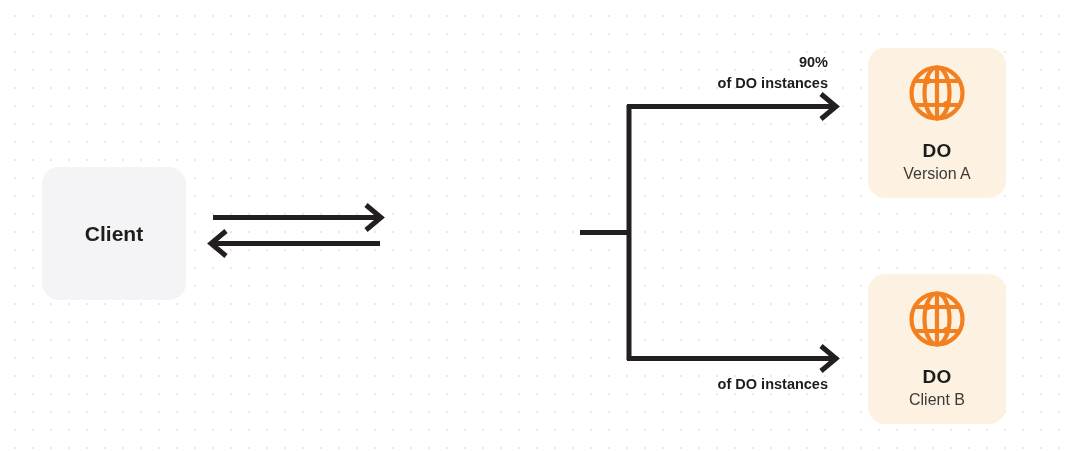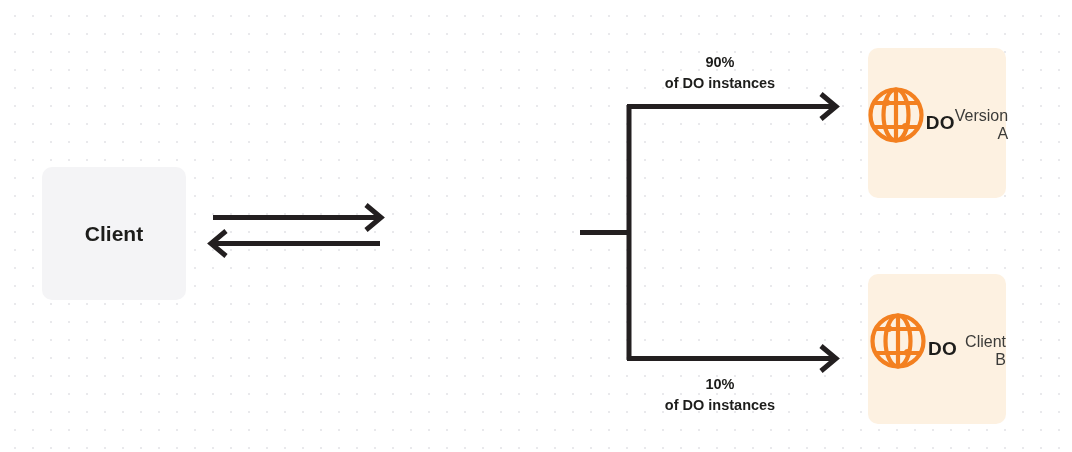--- a/index.html
+++ b/index.html
@@ -17,23 +17,24 @@
     overflow: hidden;
     background-color: #ffffff;
     background-image: radial-gradient(#e9e9ec 1.4px, transparent 1.5px);
     background-size: 18px 18px;
     background-position: 6px 7px;
   }
   .node {
     position: absolute;
     box-sizing: border-box;
     display: flex;
+    flex-direction: column;
     align-items: center;
     justify-content: center;
-    border-radius: 10px;
+    border-radius: 17px;
   }
   .node-client {
     left: 42px;
     top: 167px;
     width: 144px;
     height: 133px;
     background: #f4f4f6;
   }
   .node-worker {
     left: 408px;
@@ -79,21 +80,21 @@
     display: block;
   }
   .worker-icon-wrap {
     margin-bottom: 14px;
   }
   .do-icon-wrap {
     margin-bottom: 12px;
   }
   .edge-label {
     position: absolute;
-    text-align: center;
+    text-align: right;
     font-size: 14.5px;
     font-weight: bold;
     color: #1d1d1b;
     line-height: 1.45;
     white-space: nowrap;
   }
   .edge-label-top {
     left: 612px;
     top: 52px;
     width: 216px;
@@ -185,17 +186,16 @@
     <span class="node-title">DO</span>
     <span class="node-sub">Client B</span>
   </div>
 
   <div class="edge-label edge-label-top">
     <div>90%</div>
     <div>of DO instances</div>
   </div>
 
   <div class="edge-label edge-label-bottom">
-    <div>10%</div>
     <div>of DO instances</div>
   </div>
 
 </div>
 
 </body></html>

